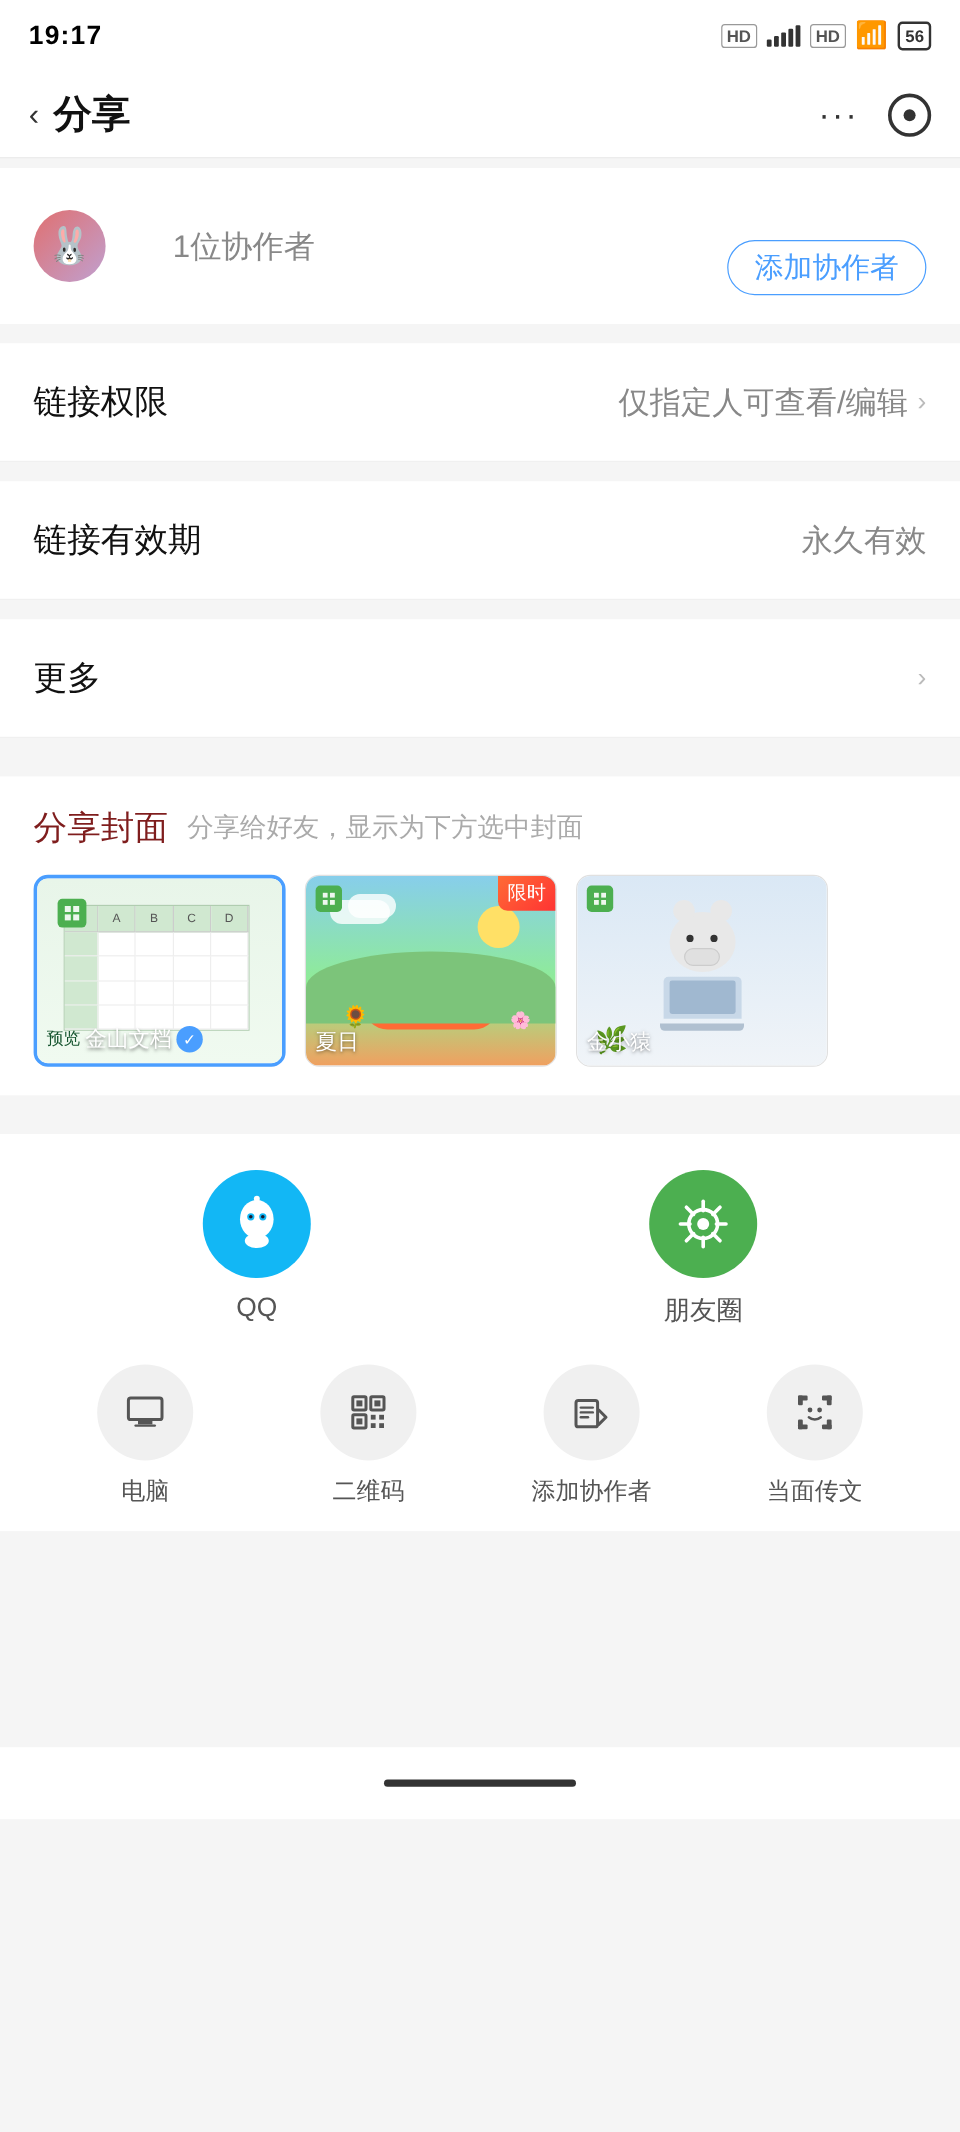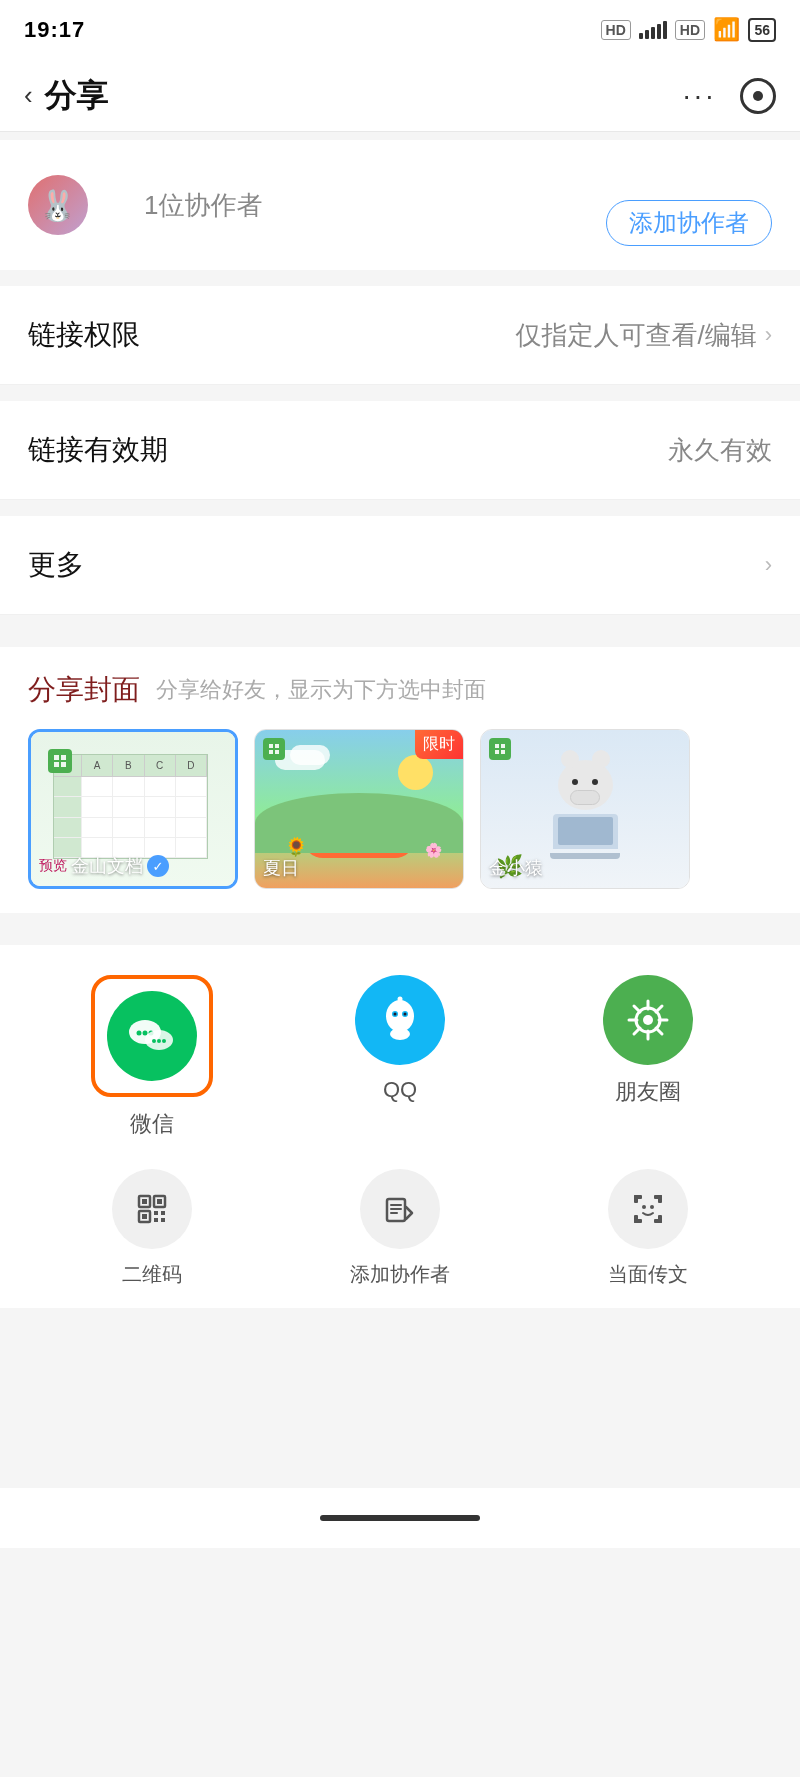--- a/index.html
+++ b/index.html
@@ -513,21 +513,21 @@
             <svg width="14" height="14" viewBox="0 0 14 14" fill="none">
               <rect x="1" y="1" width="5" height="5" fill="white" opacity="0.9"></rect>
               <rect x="8" y="1" width="5" height="5" fill="white" opacity="0.9"></rect>
               <rect x="1" y="8" width="5" height="5" fill="white" opacity="0.9"></rect>
               <rect x="8" y="8" width="5" height="5" fill="white" opacity="0.9"></rect>
             </svg>
           </div>
         </div>
       </div>
       <div class="cover-label">
-        <span style="font-size:14px;color:#be185d;text-shadow:none;">预览</span>
+        <span style="font-size:14px;color:#14532d;text-shadow:none;">预览</span>
         <span class="cover-label-text">金山文档</span>
         <div class="check-icon">✓</div>
       </div>
     </div>
 
     <div class="cover-item">
       <div class="cover-img-2">
 
         <div style="position:absolute;top:20px;left:20px;width:50px;height:20px;background:rgba(255,255,255,0.8);border-radius:12px;"></div>
         <div style="position:absolute;top:15px;left:35px;width:40px;height:20px;background:rgba(255,255,255,0.8);border-radius:12px;"></div>
@@ -597,38 +597,20 @@
     </div>
   </div>
 </div>
 
 <div class="divider"></div>
 
 <div class="share-apps">
 
   <div class="share-apps-top">
 
-    <div class="share-app-item">
-      <div class="wechat-selected-border">
-        <div class="app-icon-circle app-icon-wechat">
-          <svg width="54" height="44" viewBox="0 0 54 44" fill="white">
-
-            <ellipse cx="20" cy="18" rx="16" ry="12" fill="white" opacity="0.95"></ellipse>
-            <circle cx="14" cy="19" r="2.5" fill="#07c160"></circle>
-            <circle cx="20" cy="19" r="2.5" fill="#07c160"></circle>
-            <circle cx="26" cy="19" r="2.5" fill="#07c160"></circle>
-            <ellipse cx="34" cy="26" rx="14" ry="10" fill="white" opacity="0.85"></ellipse>
-            <circle cx="29" cy="27" r="2" fill="#07c160"></circle>
-            <circle cx="34" cy="27" r="2" fill="#07c160"></circle>
-            <circle cx="39" cy="27" r="2" fill="#07c160"></circle>
-          </svg>
-        </div>
-      </div>
-      <span class="app-label">微信</span>
-    </div>
 
     <div class="share-app-item">
       <div class="app-icon-circle app-icon-qq">
         <svg width="52" height="52" viewBox="0 0 52 52" fill="white">
 
           <ellipse cx="26" cy="22" rx="14" ry="16" fill="white"></ellipse>
           <ellipse cx="26" cy="40" rx="10" ry="6" fill="white"></ellipse>
           <circle cx="21" cy="20" r="3" fill="#12b7f5"></circle>
           <circle cx="31" cy="20" r="3" fill="#12b7f5"></circle>
           <circle cx="21" cy="20" r="1.5" fill="#1a1a2e"></circle>
@@ -657,20 +639,30 @@
           <line x1="39" y1="11" x2="33" y2="17" stroke="white" stroke-width="3" stroke-linecap="round"></line>
           <line x1="17" y1="33" x2="11" y2="39" stroke="white" stroke-width="3" stroke-linecap="round"></line>
         </svg>
       </div>
       <span class="app-label">朋友圈</span>
     </div>
   </div>
 
   <div class="share-apps-bottom">
 
+    <div class="share-bottom-item">
+      <div class="bottom-icon-circle">
+        <svg width="36" height="36" viewBox="0 0 36 36" fill="none">
+          <rect x="4" y="6" width="28" height="18" rx="2" stroke="#555" stroke-width="2.5" fill="none"></rect>
+          <rect x="12" y="24" width="12" height="4" fill="#555"></rect>
+          <rect x="9" y="28" width="18" height="2" rx="1" fill="#555"></rect>
+        </svg>
+      </div>
+      <span class="bottom-label">电脑</span>
+    </div>
 
 
     <div class="share-bottom-item">
       <div class="bottom-icon-circle">
         <svg width="36" height="36" viewBox="0 0 36 36" fill="none">
           <rect x="5" y="5" width="11" height="11" rx="1" stroke="#555" stroke-width="2.5" fill="none"></rect>
           <rect x="8" y="8" width="5" height="5" fill="#555"></rect>
           <rect x="20" y="5" width="11" height="11" rx="1" stroke="#555" stroke-width="2.5" fill="none"></rect>
           <rect x="23" y="8" width="5" height="5" fill="#555"></rect>
           <rect x="5" y="20" width="11" height="11" rx="1" stroke="#555" stroke-width="2.5" fill="none"></rect>

